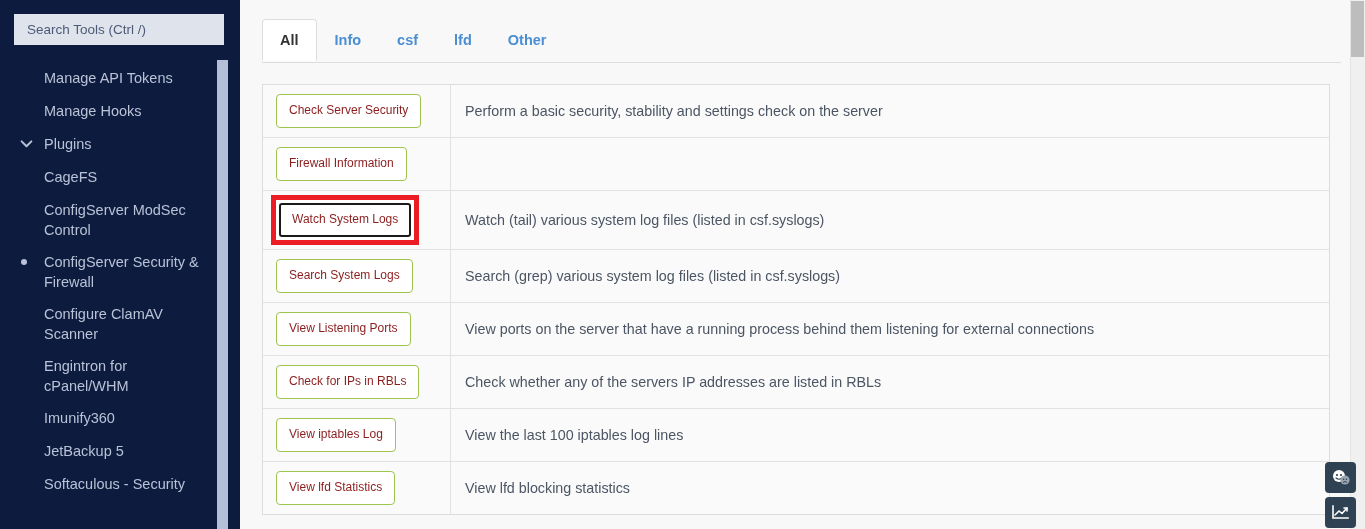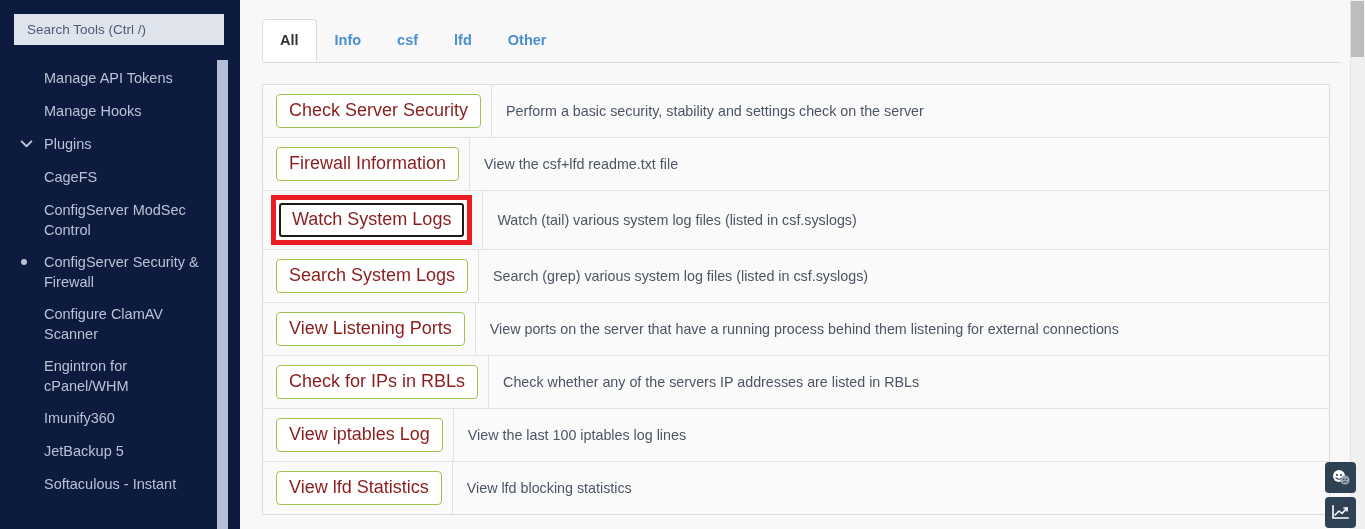--- a/index.html
+++ b/index.html
@@ -153,21 +153,21 @@
     font-size: 14.3px;
     color: #4b5563;
     line-height: 19px;
   }
   .btn {
     display: inline-block;
     background: #ffffff;
     border: 1px solid #9ec34f;
     border-radius: 4px;
     color: #8b1d1d;
-    font-size: 18px;
+    font-size: 12px;
     font-family: "Liberation Sans", sans-serif;
     padding: 7px 12px 8px 12px;
     line-height: 17px;
     cursor: pointer;
     white-space: nowrap;
   }
   
   .cell-btn.highlight { padding: 4px 10px 4px 8px; }
   .highlight-box {
     border: 5px solid #ec1c24;
@@ -250,21 +250,21 @@
           <div class="nav-item">
             <span class="nav-label">Engintron for cPanel/WHM</span>
           </div>
           <div class="nav-item">
             <span class="nav-label">Imunify360</span>
           </div>
           <div class="nav-item">
             <span class="nav-label">JetBackup 5</span>
           </div>
           <div class="nav-item">
-            <span class="nav-label">Softaculous - Instant</span>
+            <span class="nav-label">Softaculous - Security</span>
           </div>
         </div>
     </div>
 
     <div id="side-sb-track"></div>
     <div id="side-sb-thumb"></div>
   </div>
 
   <div id="main">
     <div id="main-inner">
@@ -282,21 +282,20 @@
             <div class="row">
               <div class="cell-btn">
                 <button class="btn">Check Server Security</button>
               </div>
               <div class="cell-desc">Perform a basic security, stability and settings check on the server</div>
             </div>
             <div class="row">
               <div class="cell-btn">
                 <button class="btn">Firewall Information</button>
               </div>
-              <div class="cell-desc">View the csf+lfd readme.txt file</div>
             </div>
             <div class="row">
               <div class="cell-btn highlight">
                 <div class="highlight-box"><button class="btn focused">Watch System Logs</button></div>
               </div>
               <div class="cell-desc">Watch (tail) various system log files (listed in csf.syslogs)</div>
             </div>
             <div class="row">
               <div class="cell-btn">
                 <button class="btn">Search System Logs</button>

